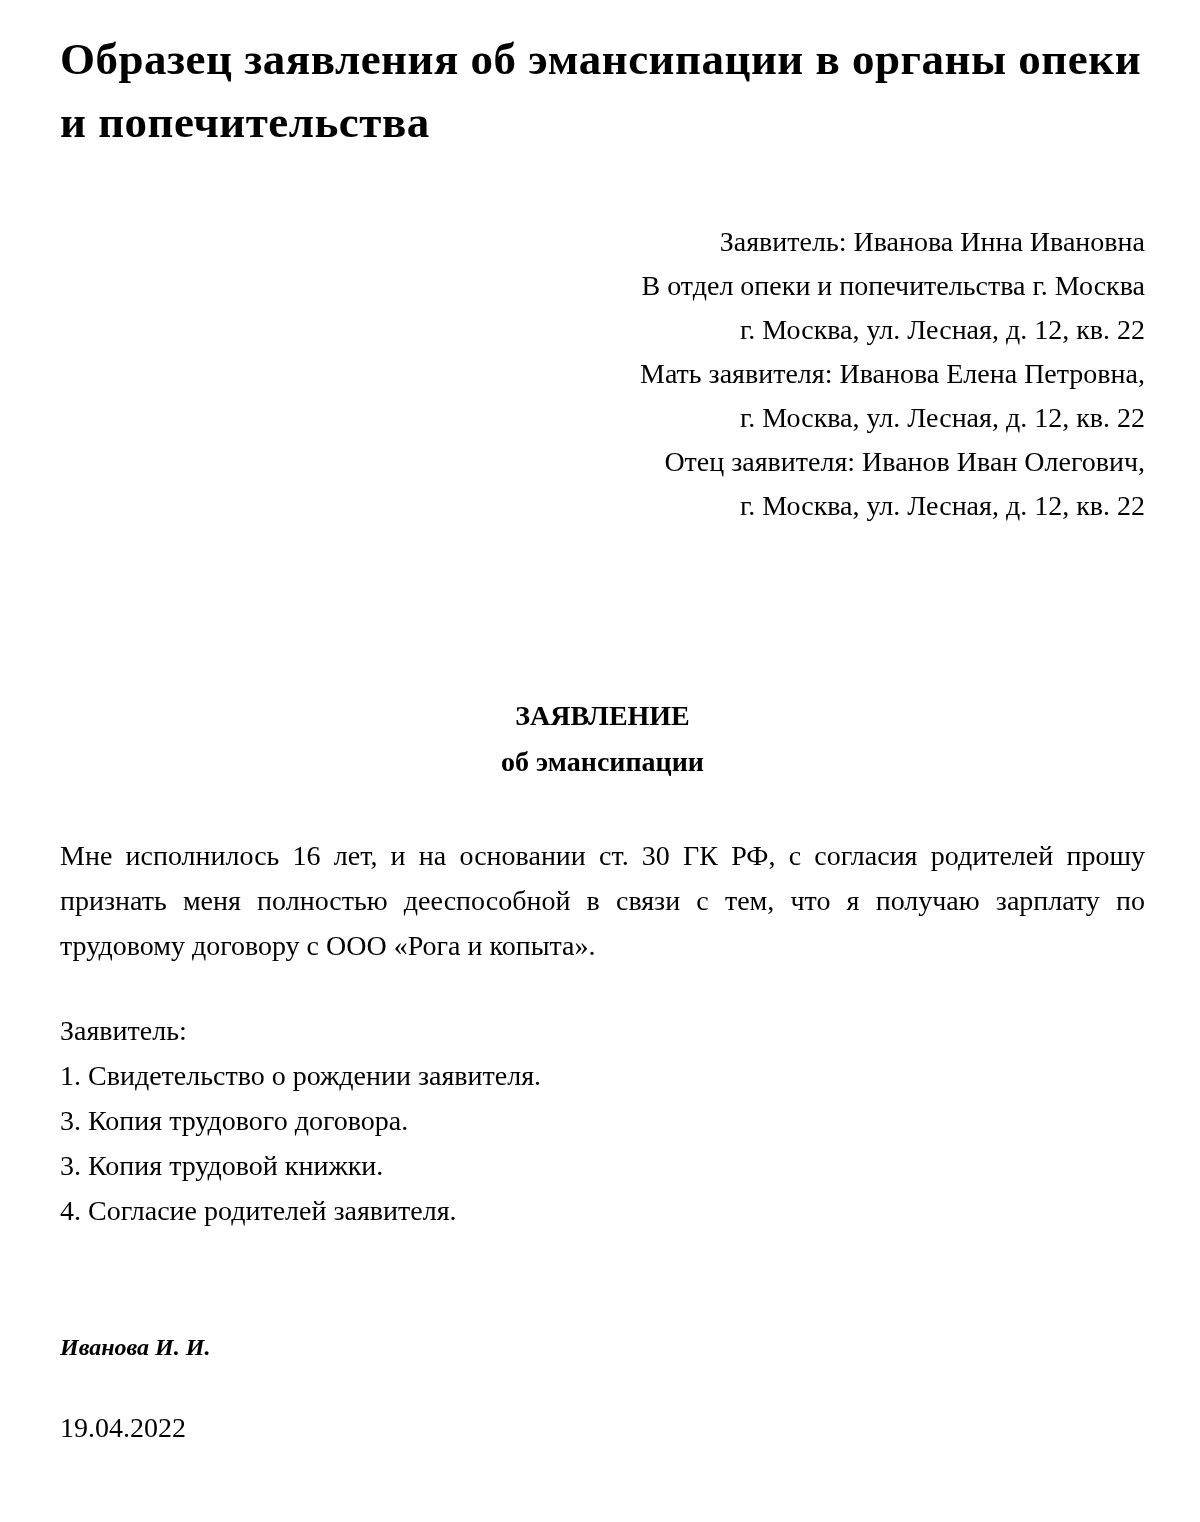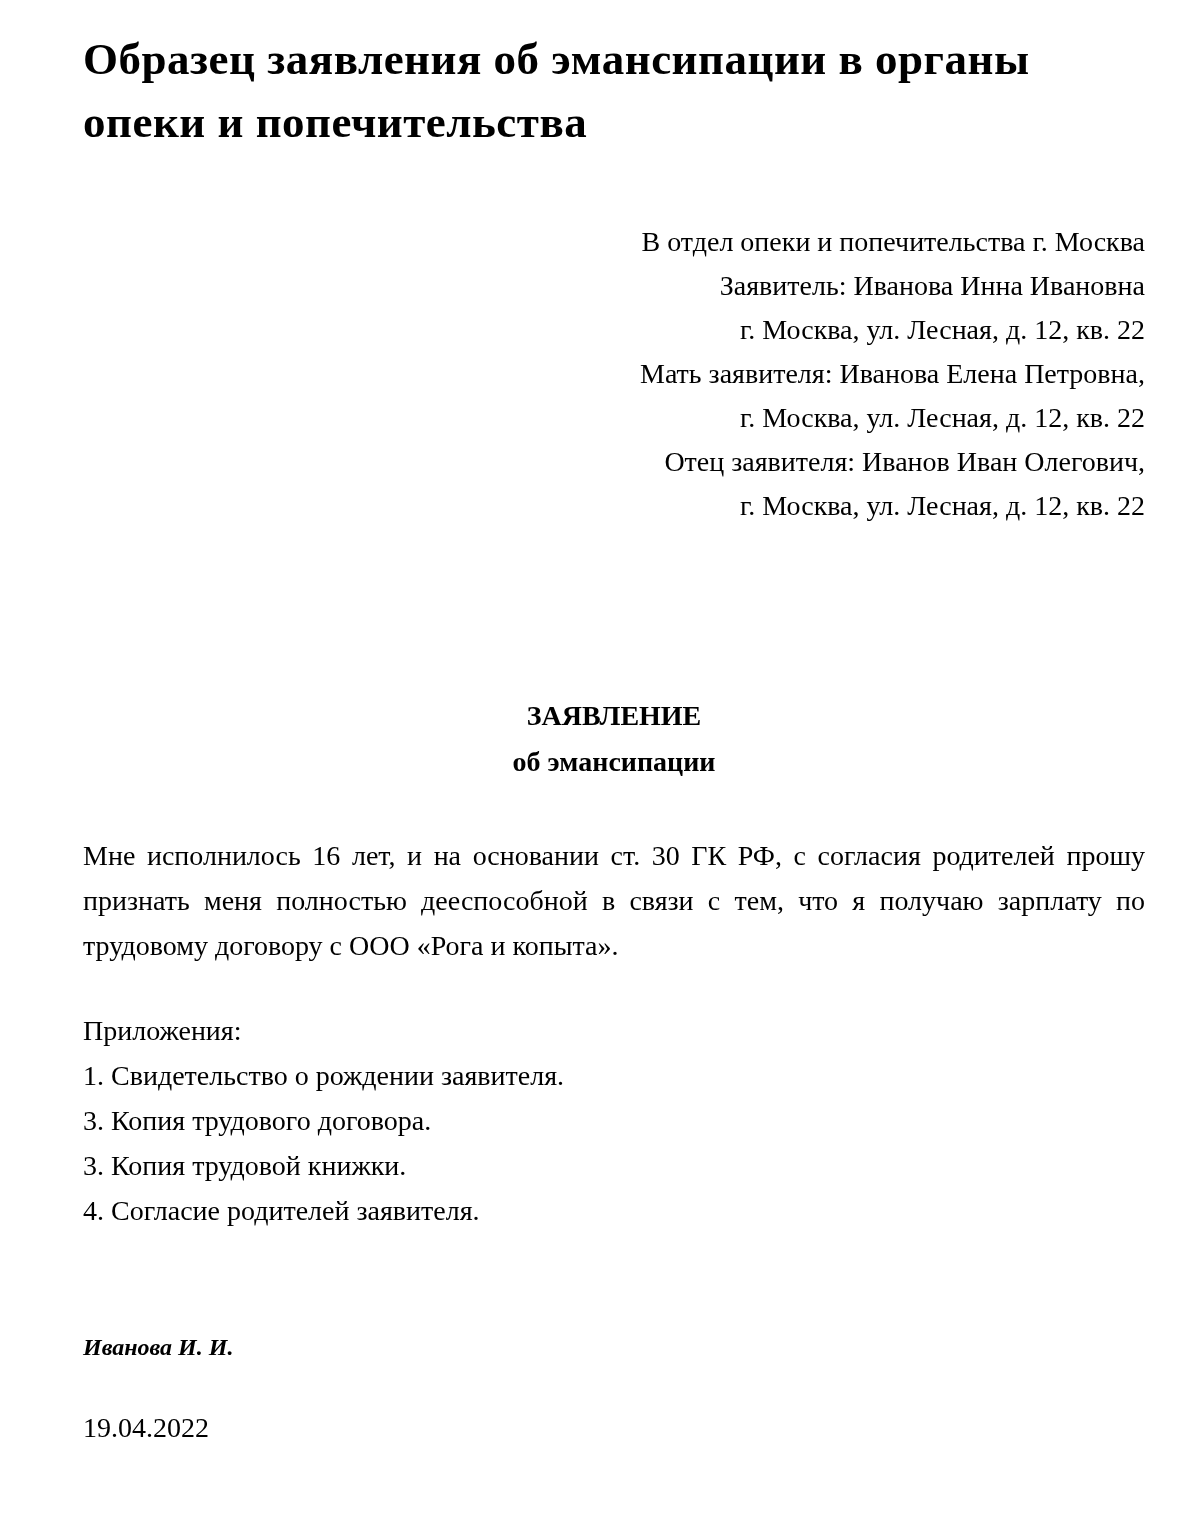--- a/index.html
+++ b/index.html
@@ -8,21 +8,21 @@
     background: #ffffff;
   }
   .page {
     position: relative;
     width: 1200px;
     min-height: 1522px;
     box-sizing: border-box;
     background: #ffffff;
     color: #000000;
     font-family: "Liberation Serif", "DejaVu Serif", serif;
-    padding: 28px 55px 40px 83px;
+    padding: 28px 55px 40px 60px;
   }
   .doc-title {
     margin: 0;
     font-size: 45px;
     font-weight: bold;
     line-height: 63px;
     letter-spacing: 0.5px;
     color: #000000;
   }
   .recipient-block {
@@ -64,38 +64,38 @@
   }
 </style>
 </head>
 <body>
 
 <div class="page">
 
   <h1 class="doc-title">Образец заявления об эмансипации в органы опеки и попечительства</h1>
 
   <div class="recipient-block">
+    <div>Заявитель: Иванова Инна Ивановна</div>
     <div>В отдел опеки и попечительства г. Москва</div>
-    <div>Заявитель: Иванова Инна Ивановна</div>
     <div>г. Москва, ул. Лесная, д. 12, кв. 22</div>
     <div>Мать заявителя: Иванова Елена Петровна,</div>
     <div>г. Москва, ул. Лесная, д. 12, кв. 22</div>
     <div>Отец заявителя: Иванов Иван Олегович,</div>
     <div>г. Москва, ул. Лесная, д. 12, кв. 22</div>
   </div>
 
   <div class="center-heading">
     <div>ЗАЯВЛЕНИЕ</div>
     <div>об эмансипации</div>
   </div>
 
   <p class="body-paragraph">Мне исполнилось 16 лет, и на основании ст. 30 ГК РФ, с согласия родителей прошу признать меня полностью дееспособной в связи с тем, что я получаю зарплату по трудовому договору с ООО «Рога и копыта».</p>
 
   <div class="attachments">
-    <div>Приложения:</div>
+    <div>Заявитель:</div>
     <div>1. Свидетельство о рождении заявителя.</div>
     <div>3. Копия трудового договора.</div>
     <div>3. Копия трудовой книжки.</div>
     <div>4. Согласие родителей заявителя.</div>
   </div>
 
   <div class="signature-line">Иванова И. И.</div>
 
   <div class="date-line">19.04.2022</div>
 

